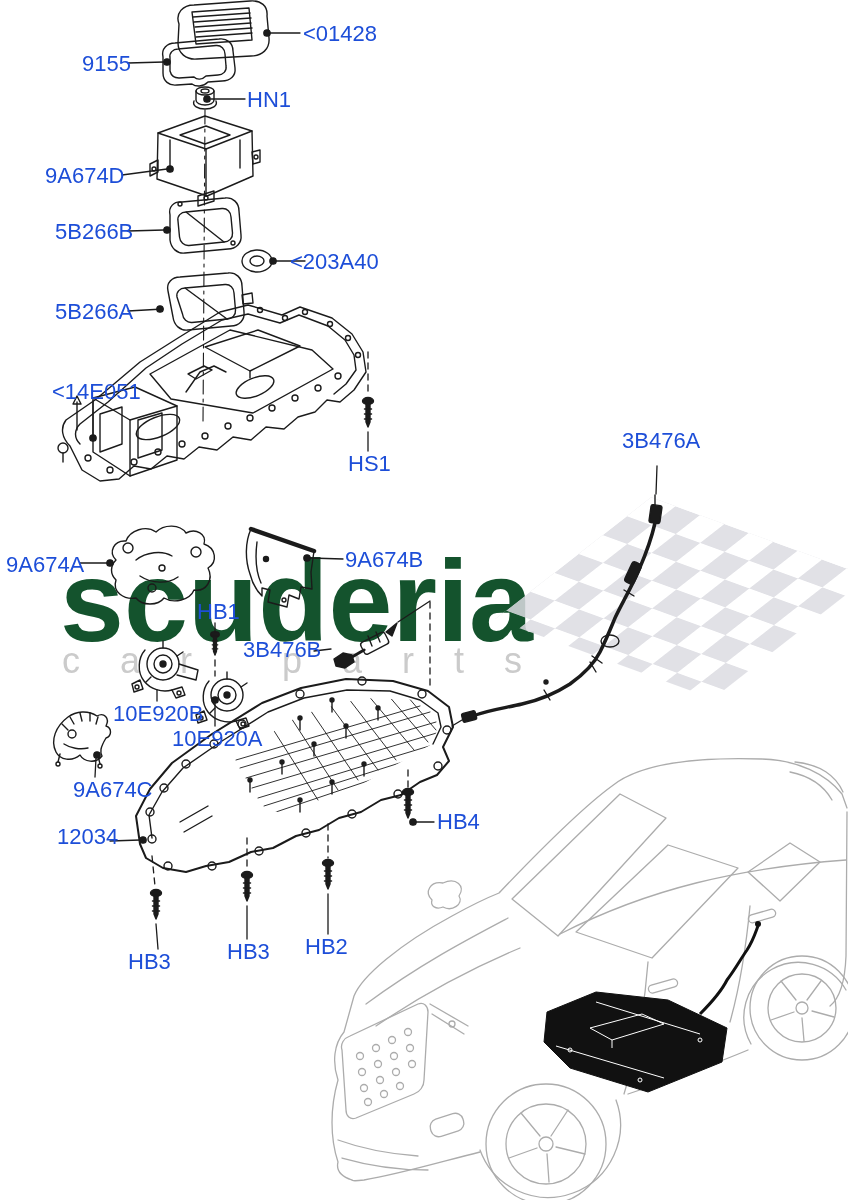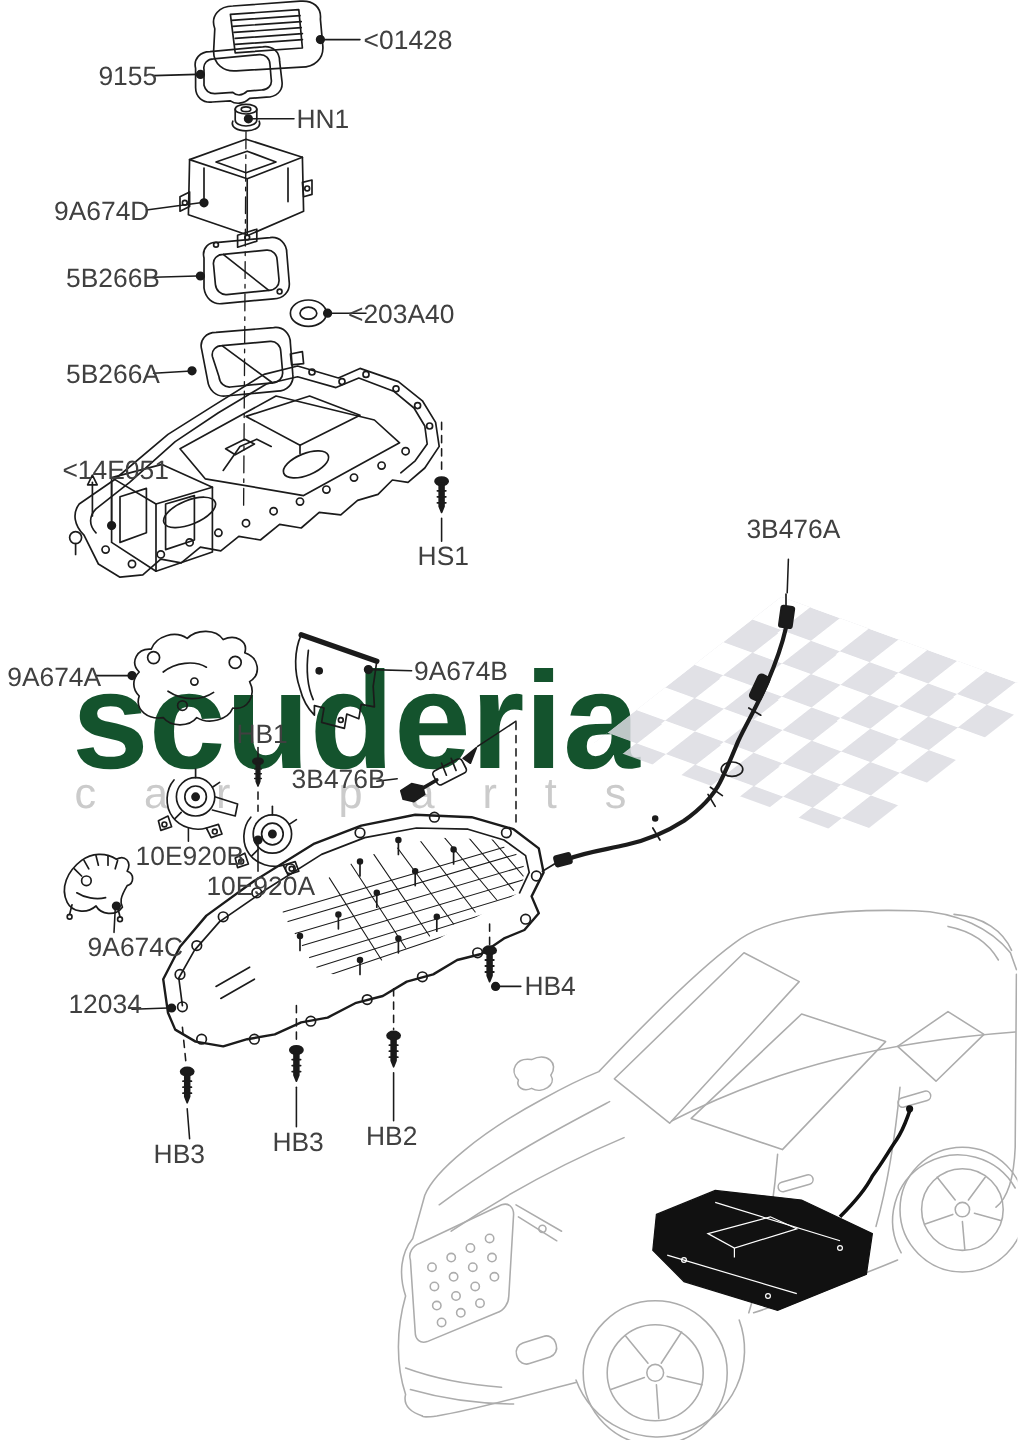--- a/index.html
+++ b/index.html
@@ -1,21 +1,21 @@
 <!DOCTYPE html>
 <html><head>
 <meta charset="utf-8">
 <style>
   html,body{margin:0;padding:0;}
   body{
     width:848px;height:1200px;position:relative;background:#ffffff;
     font-family:"Liberation Sans", sans-serif;overflow:hidden;
   }
   .lbl{
-    position:absolute;font-size:22px;line-height:1.05;color:#404040;
+    position:absolute;font-size:22px;line-height:1.05;color:#1d4ed8;
     white-space:nowrap;cursor:pointer;
   }
   #brand-wm{
     position:absolute;left:60px;top:535px;font-size:115px;font-weight:bold;
     color:#14532d;letter-spacing:0px;z-index:0;user-select:none;
   }
   #sub-wm{
     position:absolute;left:62px;top:640px;font-size:36px;color:#cbcbcb;
     letter-spacing:40px;z-index:0;user-select:none;text-align:center;
   }

